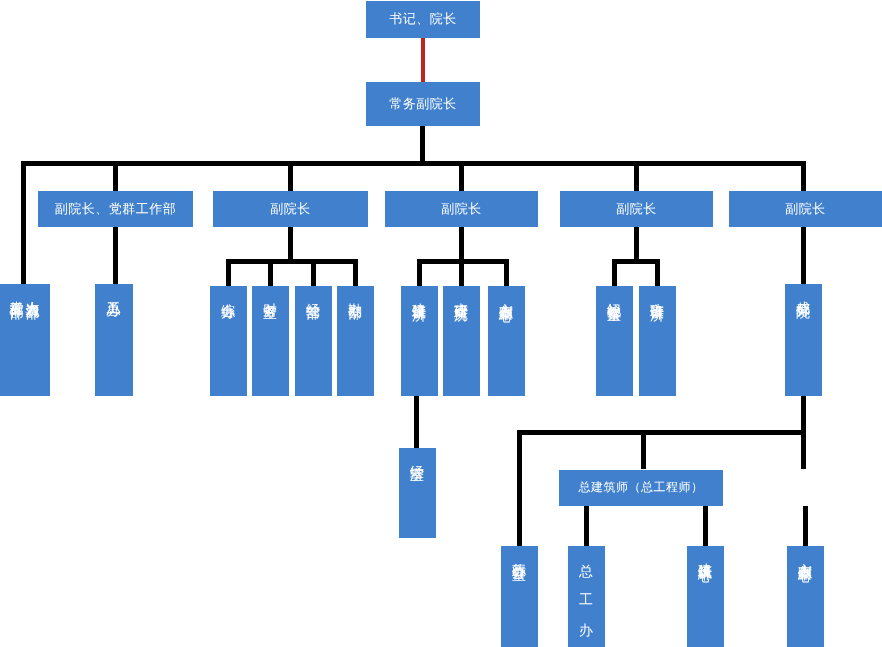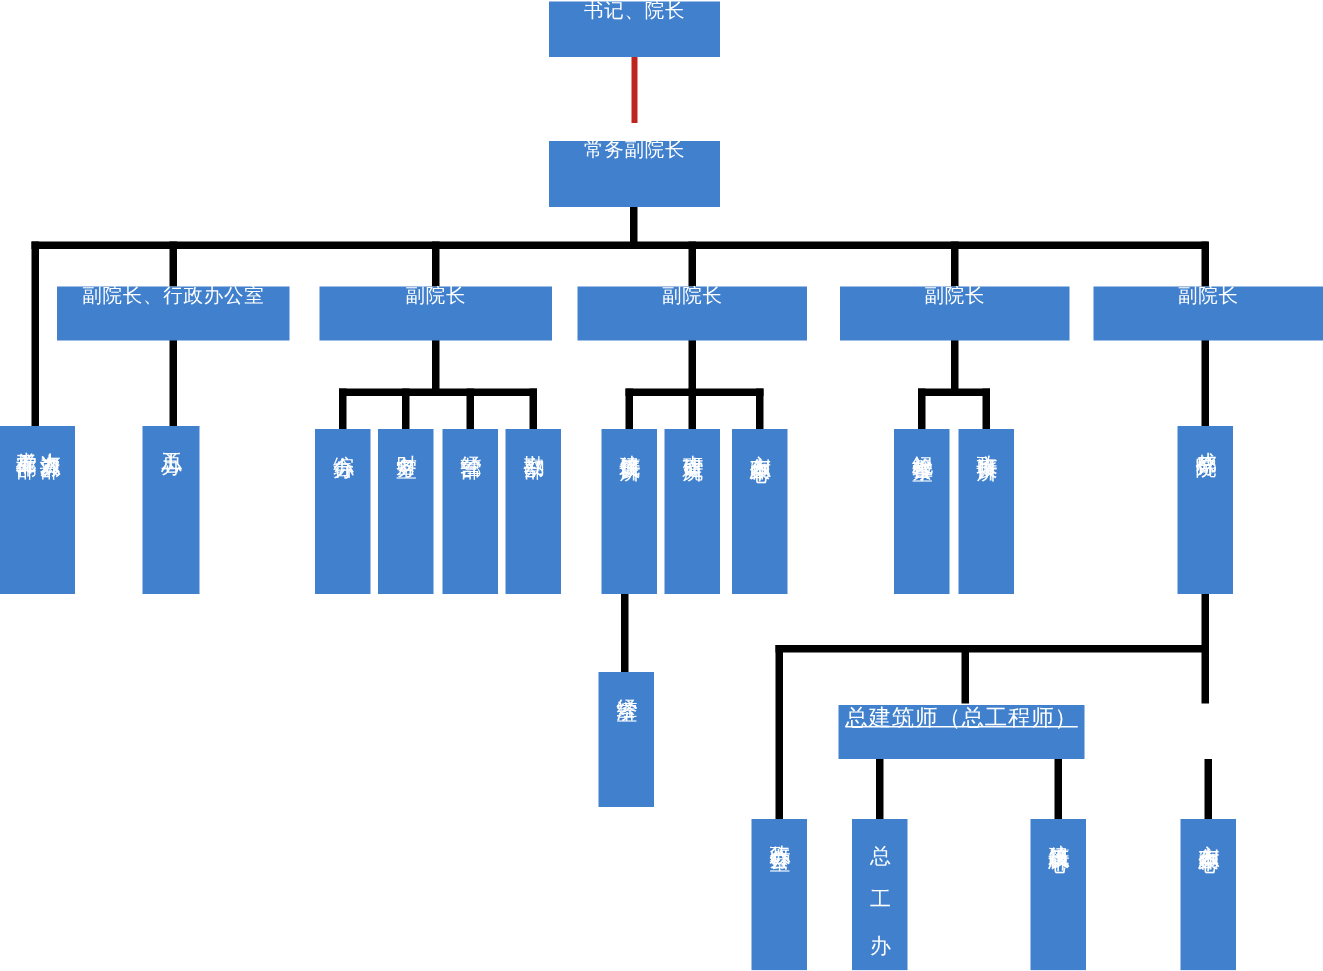--- a/index.html
+++ b/index.html
@@ -17,38 +17,37 @@
     height: 647px;
     background: #ffffff;
     overflow: hidden;
   }
   .node {
     position: absolute;
     background: #4180cd;
     color: #ffffff;
     box-sizing: border-box;
     display: flex;
-    align-items: flex-start;
+    align-items: center;
     justify-content: center;
     z-index: 3;
   }
   .node .label {
     display: block;
     text-align: center;
     line-height: 1.15;
     letter-spacing: 0.5px;
     white-space: nowrap;
   }
   
   .node.horiz .label {
     font-size: 13px;
   }
   .node.horiz.small .label {
-    font-size: 15px;
-    text-decoration: underline;
+    font-size: 12px;
   }
   
   .node.vert {
     align-items: flex-start;
     justify-content: center;
     padding-top: 6px;
   }
   .node.vert .label {
     writing-mode: vertical-rl;
     text-orientation: upright;
@@ -137,26 +136,26 @@
   <div class="line" style="left:584px; top:506px; width:5px; height:40px;"></div>
 
   <div class="line" style="left:703px; top:506px; width:5px; height:40px;"></div>
 
   <div class="line" style="left:803px; top:506px; width:5px; height:40px;"></div>
 
   <div class="node horiz" style="left:366px; top:1px; width:114px; height:37px;">
     <span class="label">书记、院长</span>
   </div>
 
-  <div class="node horiz" style="left:366px; top:94px; width:114px; height:44px;">
+  <div class="node horiz" style="left:366px; top:82px; width:114px; height:44px;">
     <span class="label">常务副院长</span>
   </div>
 
   <div class="node horiz" style="left:38px; top:191px; width:155px; height:36px;">
-    <span class="label">副院长、行政办公室</span>
+    <span class="label">副院长、党群工作部</span>
   </div>
   <div class="node horiz" style="left:213px; top:191px; width:155px; height:36px;">
     <span class="label">副院长</span>
   </div>
   <div class="node horiz" style="left:385px; top:191px; width:153px; height:36px;">
     <span class="label">副院长</span>
   </div>
   <div class="node horiz" style="left:560px; top:191px; width:153px; height:36px;">
     <span class="label">副院长</span>
   </div>

